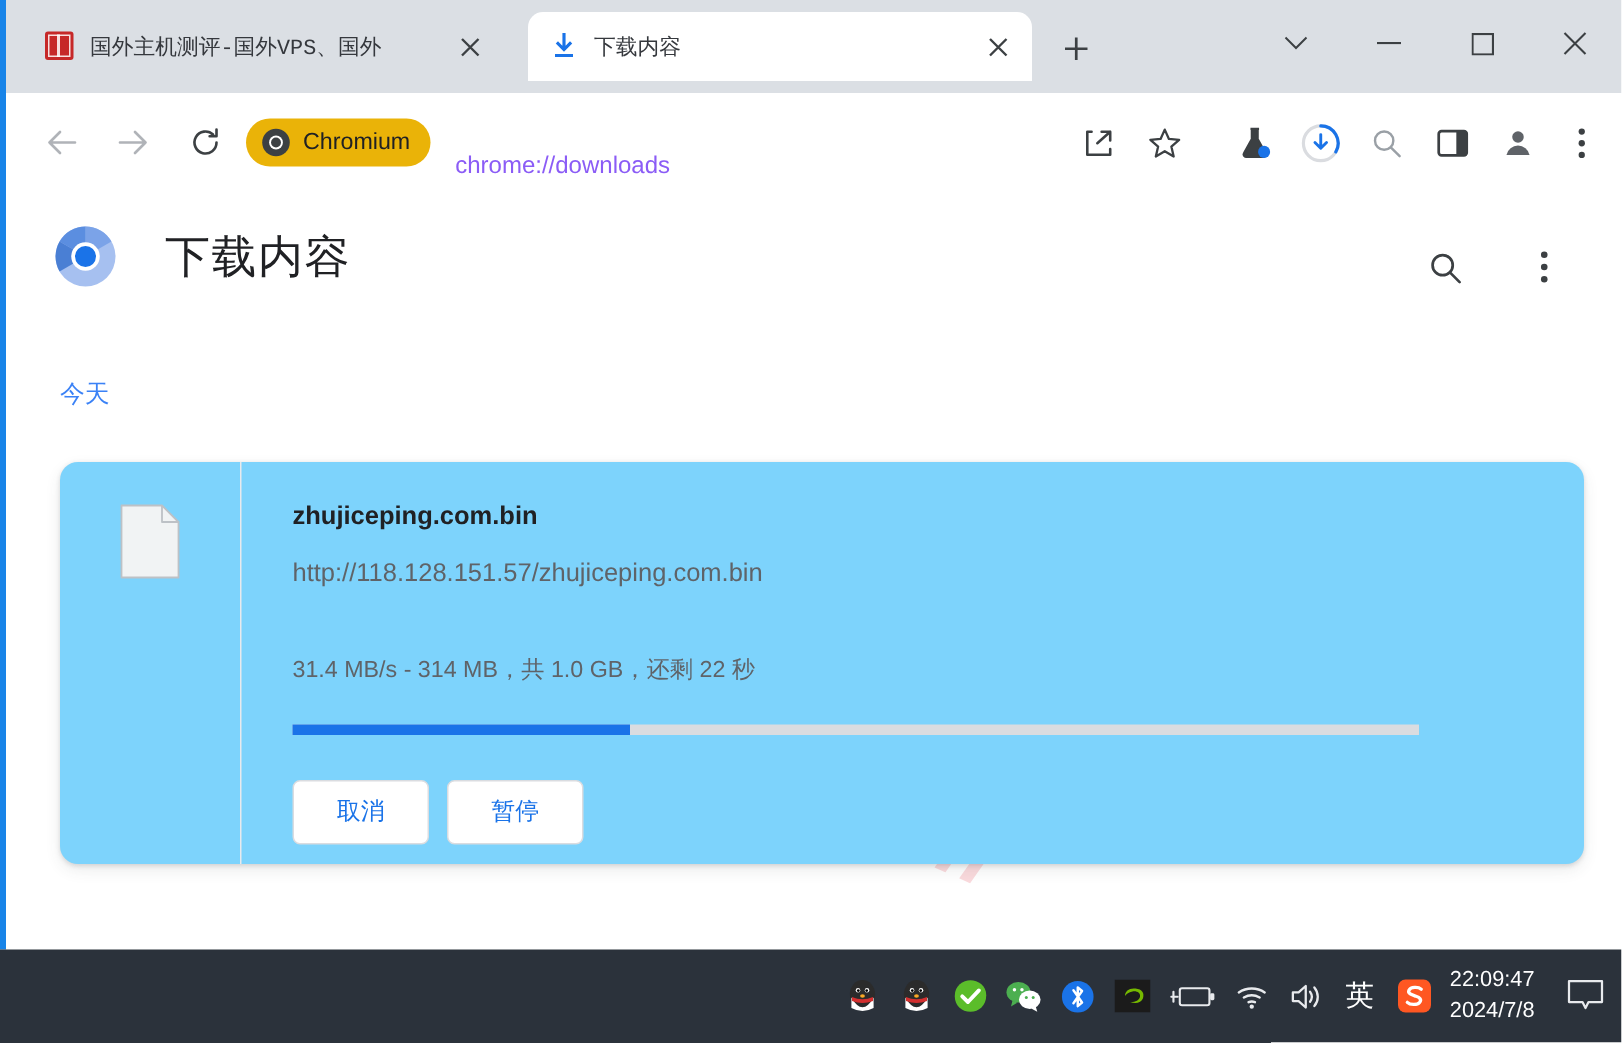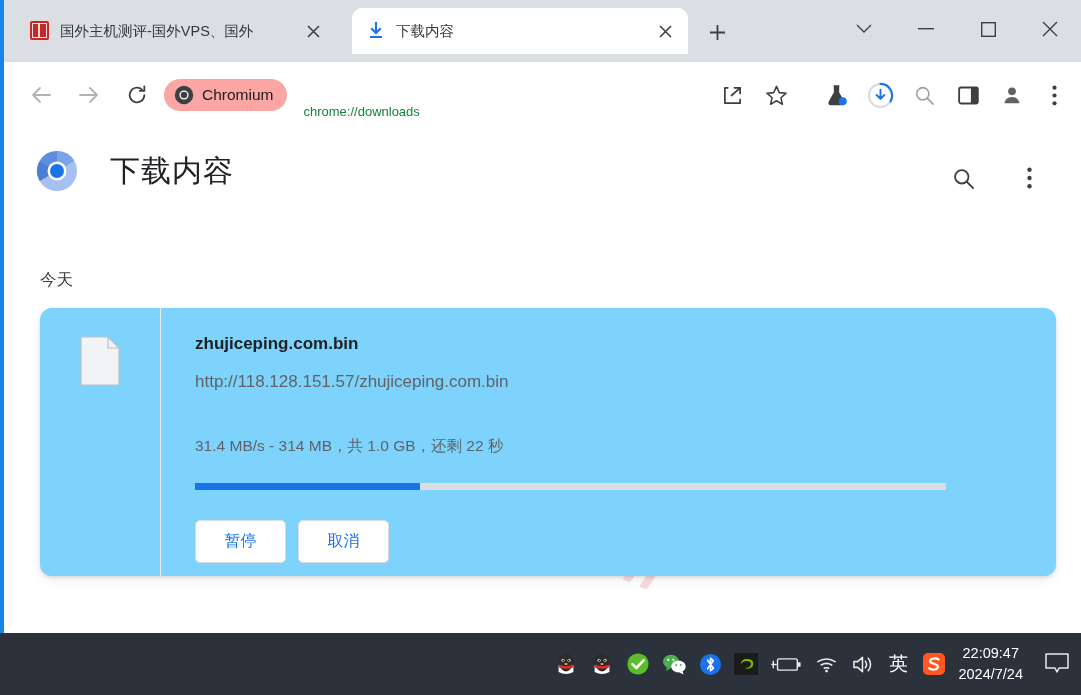--- a/index.html
+++ b/index.html
@@ -20,20 +20,21 @@
   
   .tabstrip {
     position: absolute; left: 4px; top: 0; width: 1077px; height: 62px;
     background: #dbdfe4;
   }
   .tab {
     position: absolute; top: 8px; height: 46px;
     display: flex; align-items: center;
     border-radius: 10px 10px 0 0;
     box-sizing: border-box;
+    font-family: Liberation Mono, monospace;
   }
   .tab.inactive { left: 12px; width: 320px; }
   .tab.active   { left: 348px; width: 336px; background: #ffffff; border-radius: 10px 10px 0 0; }
   .tab-fav { width: 20px; height: 20px; margin-left: 14px; flex: 0 0 auto; position: relative; }
   .fav-red {
     width: 19px; height: 19px; background: #c62828; border-radius: 2px;
     position: relative; overflow: hidden;
   }
   .fav-red::before {
     content: ""; position: absolute; left: 2px; top: 2px; right: 2px; bottom: 2px;
@@ -69,24 +70,24 @@
   .tb-icon {
     width: 38px; height: 38px; border-radius: 50%;
     display: flex; align-items: center; justify-content: center; flex: 0 0 auto;
   }
   .omnibox {
     position: absolute; left: 160px; top: 14px; width: 520px; height: 38px;
     display: flex; align-items: center;
   }
   .chip {
     display: flex; align-items: center; height: 32px; padding: 0 14px 0 10px;
-    background: #fca5a5; border-radius: 16px;
+    background: #eab308; border-radius: 16px;
   }
   .chip-text { font-size: 15.5px; color: #202124; margin-left: 8px; }
-  .omnibox-url { font-size: 13px; color: #15803d; margin-left: 16px; white-space: nowrap; margin-top: 32px; }
+  .omnibox-url { font-size: 16px; color: #8b5cf6; margin-left: 16px; white-space: nowrap; margin-top: 32px; }
   .tb-right { position: absolute; right: 8px; top: 14px; display: flex; align-items: center; }
   .pill-bg {
     position: absolute; left: 670px; top: 76px; width: 106px; height: 38px;
     background: #eef1f8; border-radius: 19px;
   }
   .avatar-bg {
     position: absolute; left: 984px; top: 76px; width: 38px; height: 38px;
     background: #e8eaed; border-radius: 50%;
   }
 
@@ -94,21 +95,21 @@
   .page {
     position: absolute; left: 4px; top: 128px; width: 1077px; height: 505px;
     background: #ffffff; overflow: hidden;
   }
   .page-header { position: absolute; left: 32px; top: 22px; display: flex; align-items: center; }
   .page-title { margin-left: 32px; font-size: 30px; color: #202124; letter-spacing: 1px; }
   .header-actions { position: absolute; right: 32px; top: 30px; display: flex; align-items: center; }
   .ha-btn { width: 40px; height: 40px; display: flex; align-items: center; justify-content: center; border-radius: 50%; }
 
   .section-label {
-    position: absolute; left: 36px; top: 141px; font-size: 16.5px; color: #404040;
+    position: absolute; left: 36px; top: 124px; font-size: 16.5px; color: #3b82f6;
   }
 
   .card {
     position: absolute; left: 36px; top: 180px; width: 1016px; height: 268px;
     background: #7dd3fc; border-radius: 12px;
     box-shadow: 0 1px 3px rgba(60,64,67,.16), 0 4px 10px rgba(60,64,67,.10);
     display: flex;
   }
   .card-iconcol {
     width: 120px; flex: 0 0 auto; border-right: 1px solid #e8eaed;
@@ -348,22 +349,22 @@
         </svg>
       </div>
       <div class="card-body">
         <div class="file-name">zhujiceping.com.bin</div>
         <div class="file-url">http://118.128.151.57/zhujiceping.com.bin</div>
         <div class="file-status">31.4 MB/s - 314 MB，共 1.0 GB，还剩 22 秒</div>
         <div class="progress-track">
           <div class="progress-fill" id="progress-fill" style="width: 30%; background: rgb(26, 115, 232);"></div>
         </div>
         <div class="btn-row">
+          <button class="btn">取消</button>
           <button class="btn">暂停</button>
-          <button class="btn">取消</button>
         </div>
       </div>
     </div>
   </div>
 
   <div class="taskbar">
     <div class="tray">
 
       <div class="tray-icon">
         <svg width="22" height="24" viewBox="0 0 22 24">
@@ -456,21 +457,21 @@
 
       <div class="tray-icon">
         <svg width="24" height="24" viewBox="0 0 24 24">
           <rect x="1" y="1" width="22" height="22" rx="5" fill="#ff5722"></rect>
           <path d="M16.5 7.5 C14.5 5.8 9.5 5.8 8.3 8.2 C7.2 10.5 10.5 11.4 13 12.2 C15.5 13 17 14.5 15.4 16.3 C13.8 18.2 9 18 7.2 16.2" stroke="#ffffff" stroke-width="2.2" fill="none" stroke-linecap="round"></path>
         </svg>
       </div>
 
       <div class="clock">
         <div>22:09:47</div>
-        <div>2024/7/24</div>
+        <div>2024/7/8</div>
       </div>
 
       <div class="notif">
         <svg width="26" height="24" viewBox="0 0 26 24">
           <path d="M2 2 L24 2 L24 16 L15 16 L13 20 L11 16 L2 16 Z" stroke="#e8eaed" stroke-width="1.5" fill="none" stroke-linejoin="round"></path>
         </svg>
       </div>
     </div>
   </div>
 

